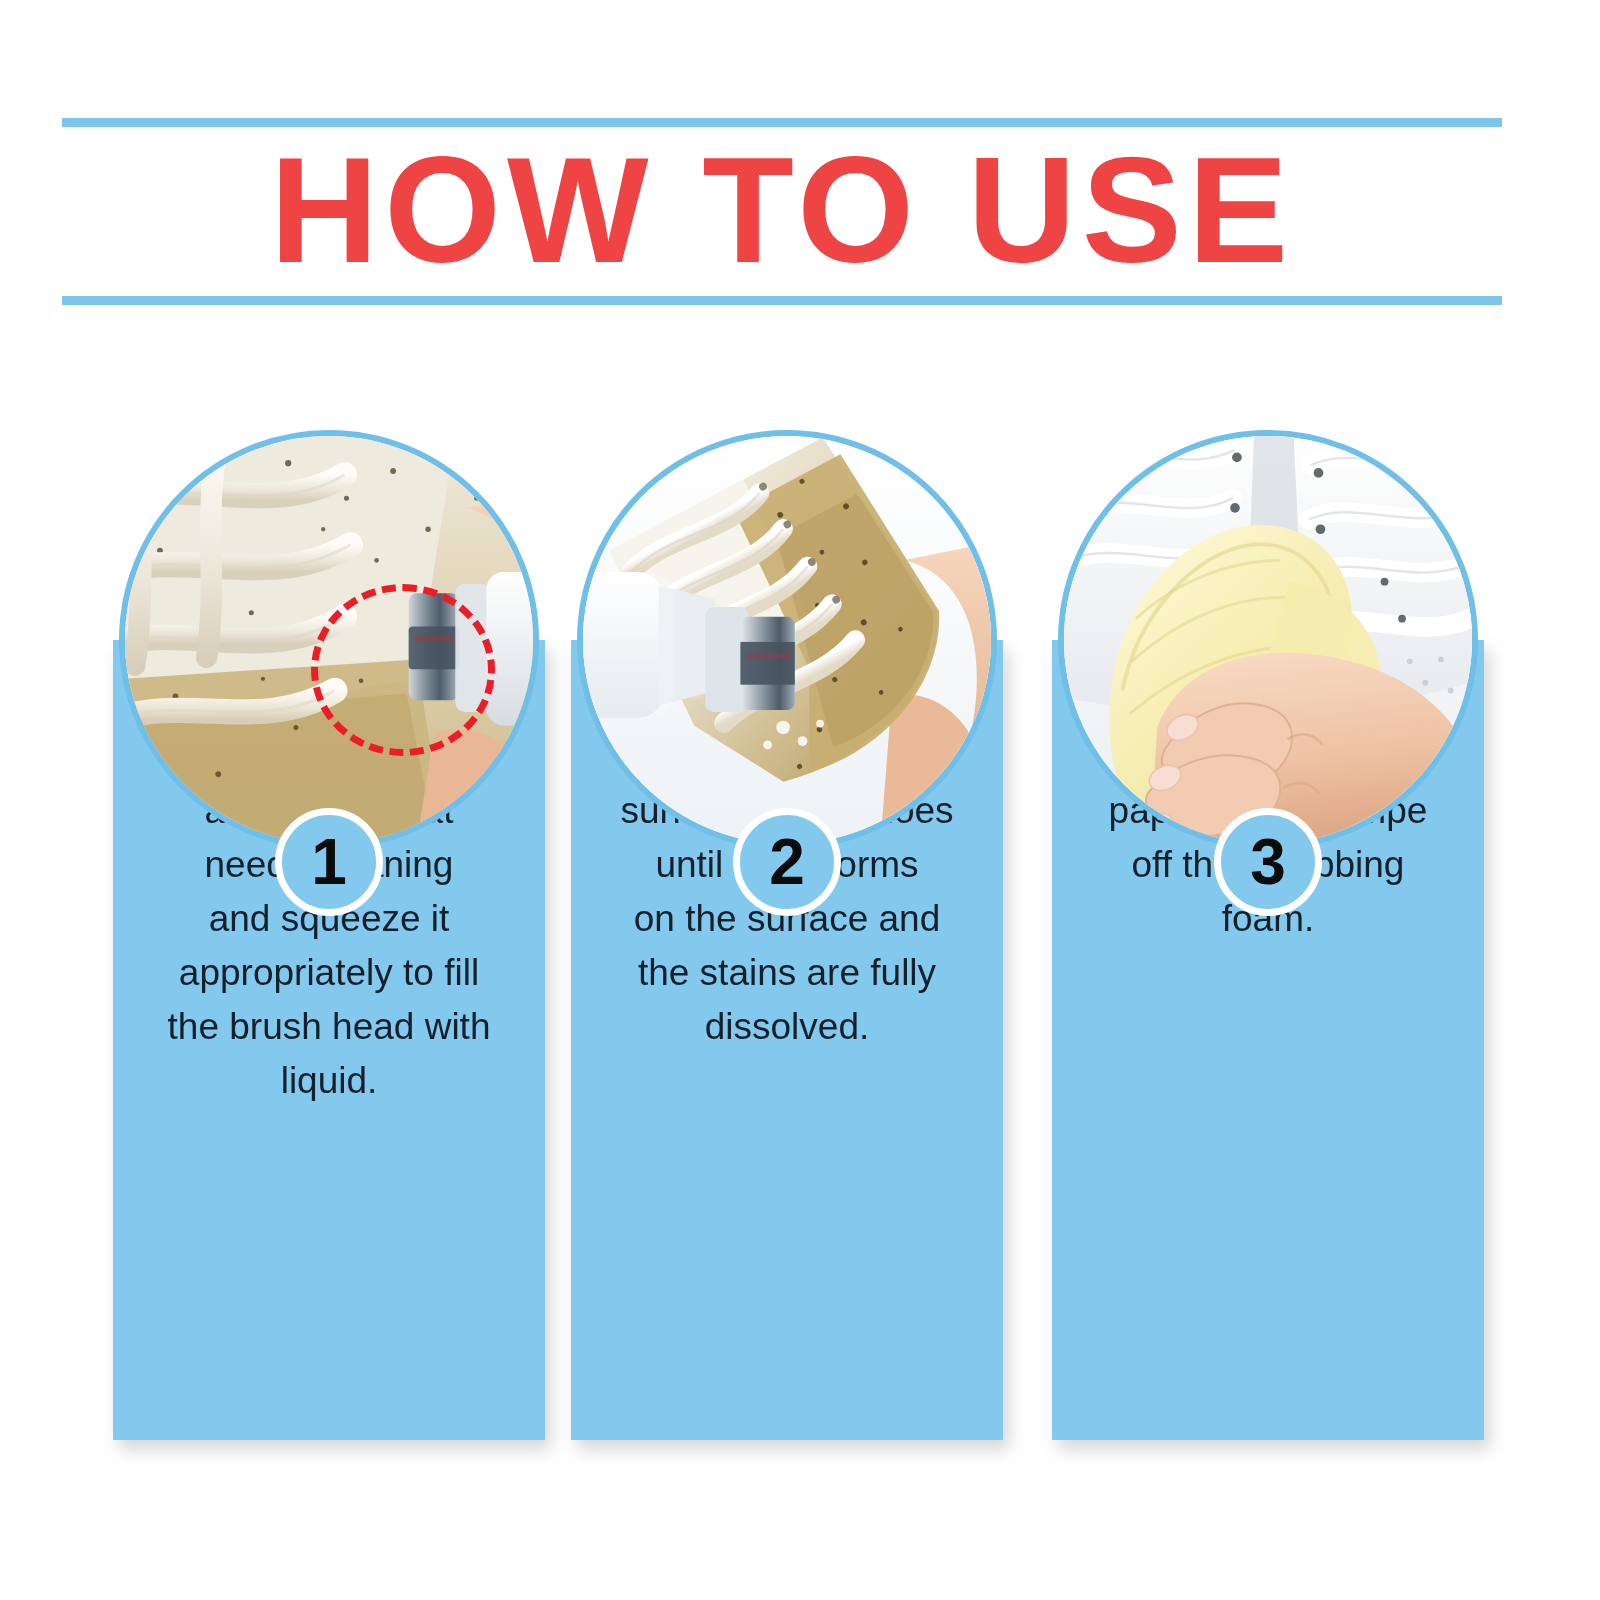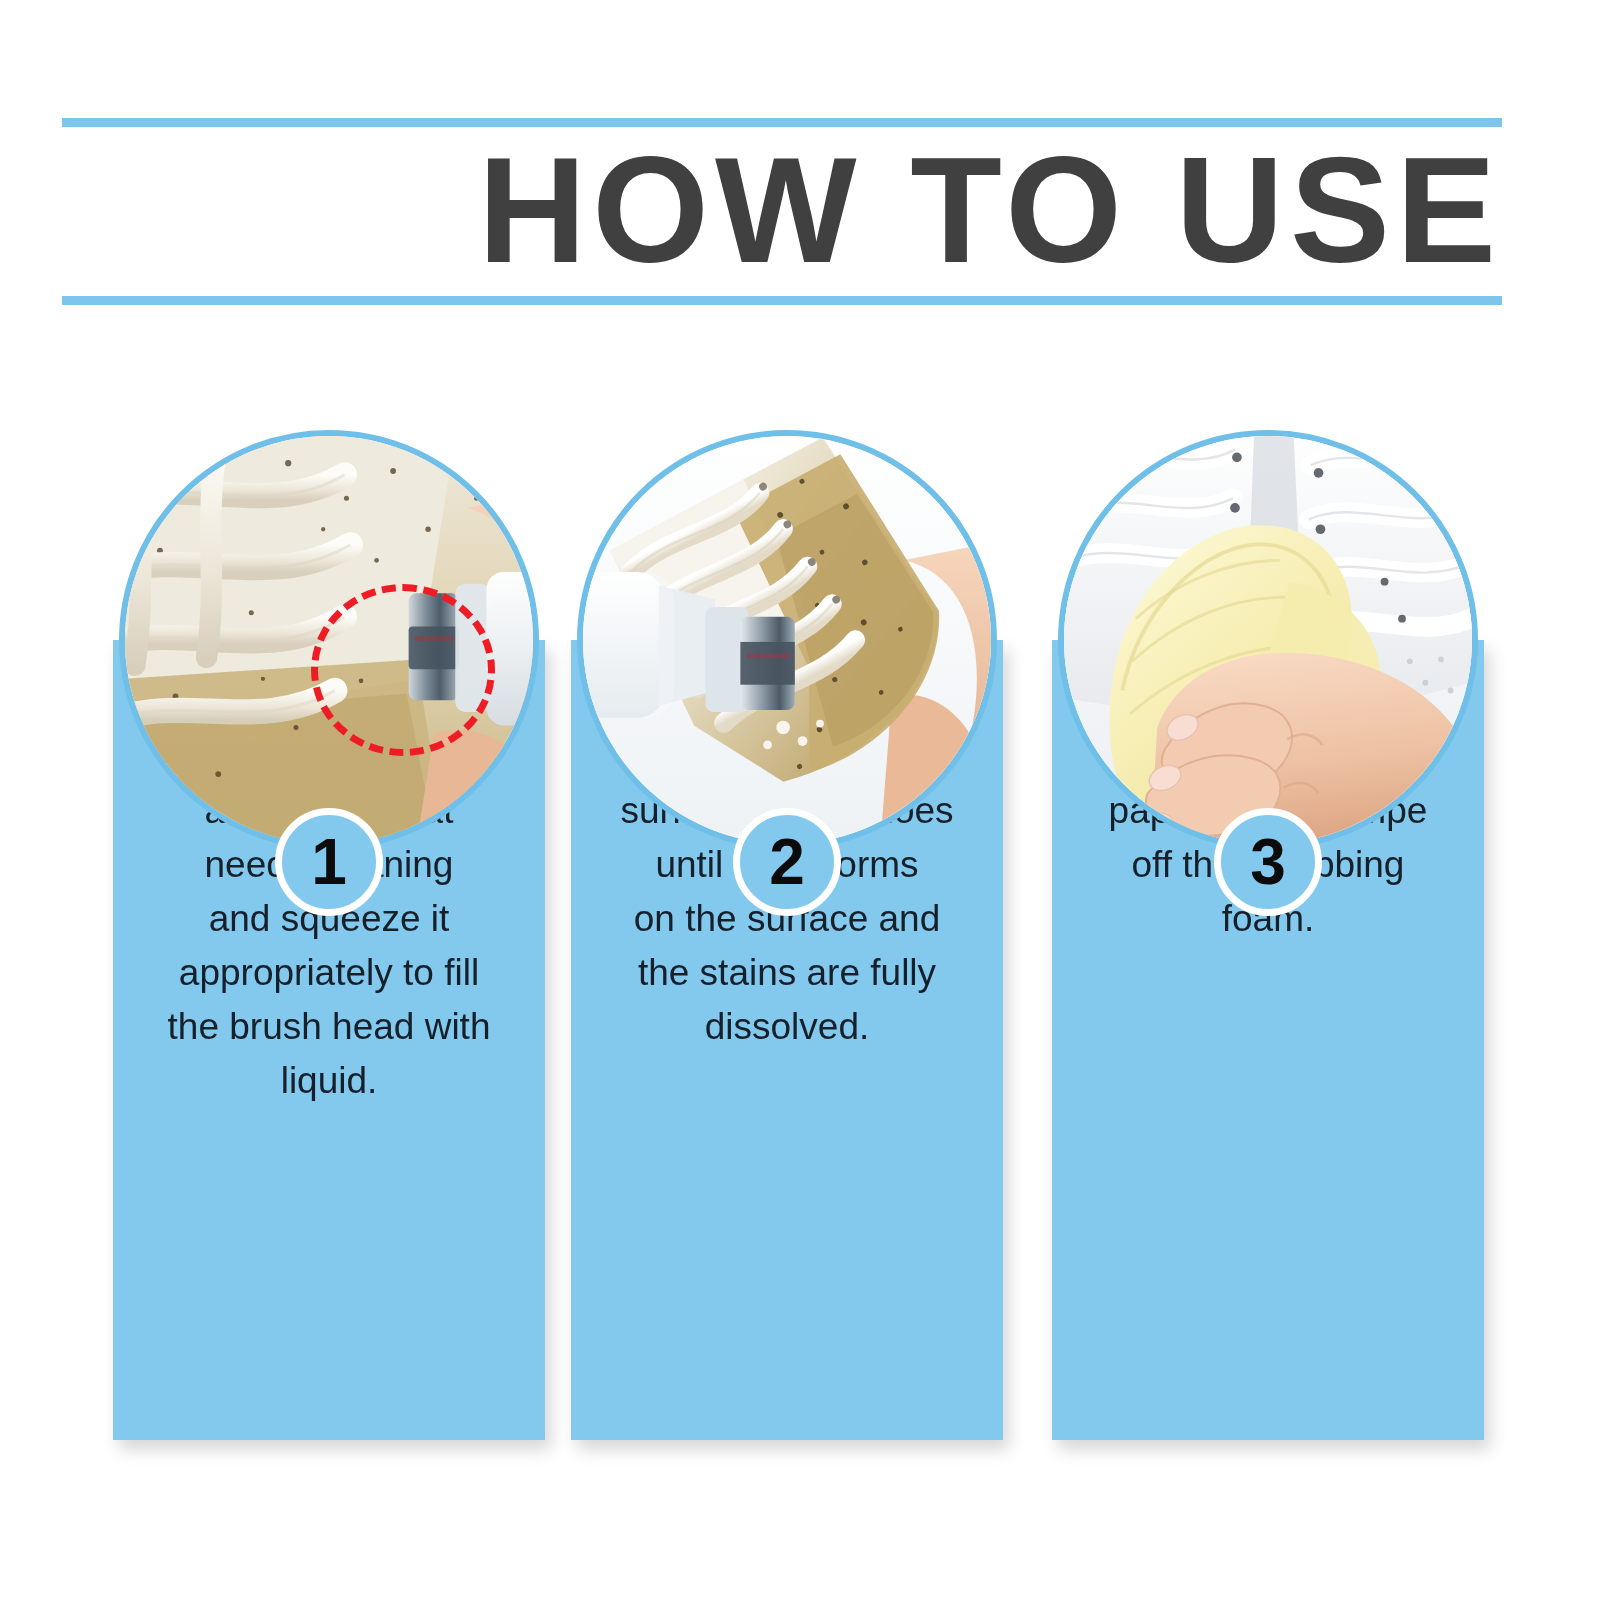--- a/index.html
+++ b/index.html
@@ -39,22 +39,22 @@
   .rule-top { top: 0; }
   .rule-bottom { top: 178px; }
 
   .page-title {
     position: absolute;
     left: 0;
     top: 6px;
     width: 1440px;
     height: 172px;
     line-height: 172px;
-    text-align: right;
-    color: #404040;
+    text-align: center;
+    color: #ef4444;
     font-family: "Liberation Sans", sans-serif;
     font-weight: bold;
     font-size: 150px;
     letter-spacing: 6px;
     white-space: nowrap;
   }
 
   
   .steps {
     position: absolute;

